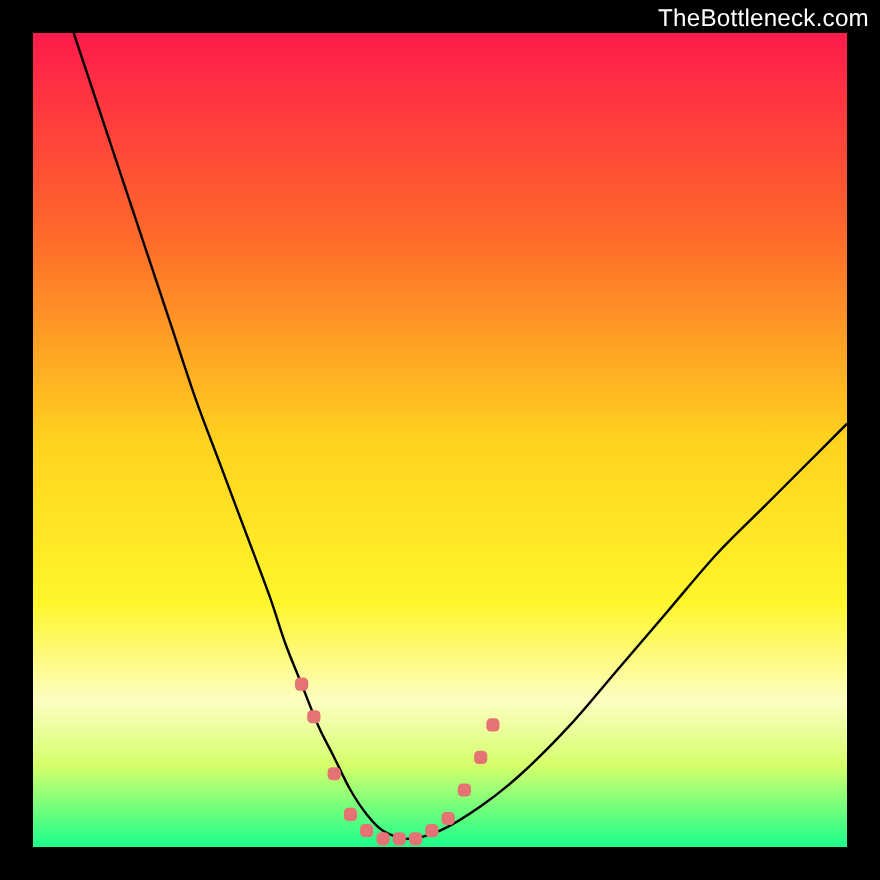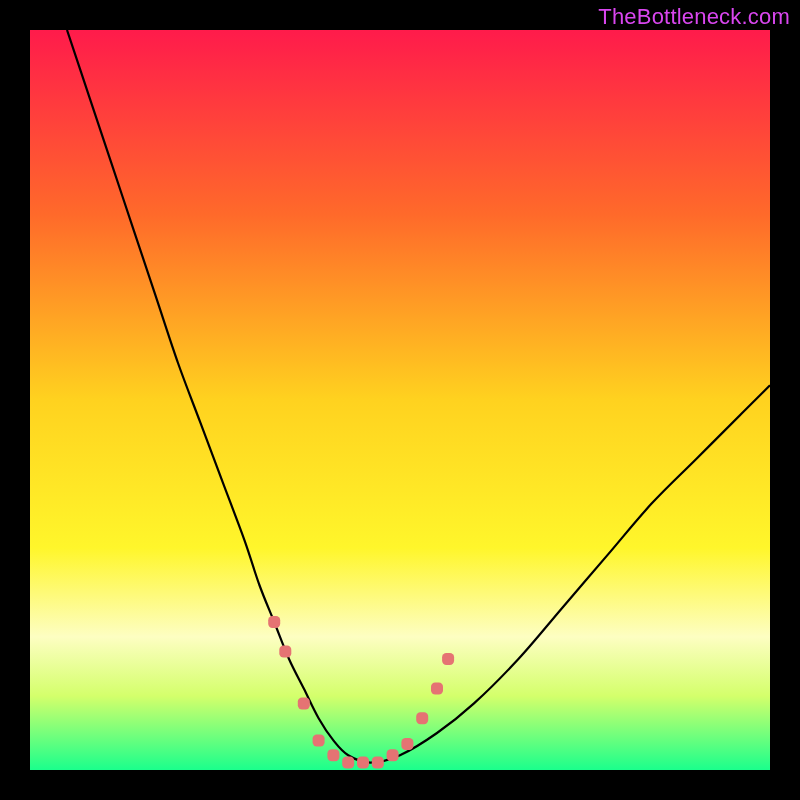--- a/index.html
+++ b/index.html
@@ -14,21 +14,21 @@
   .frame {
     position: relative;
     width: 800px;
     height: 800px;
     background: #000;
   }
   .watermark {
     position: absolute;
     top: 4px;
     right: 10px;
-    color: #d946ef;
+    color: #ffffff;
     font-size: 22px;
     font-weight: 400;
     letter-spacing: 0.2px;
     z-index: 5;
   }
   .plot-outer {
     position: absolute;
     left: 30px;
     top: 30px;
     width: 740px;

